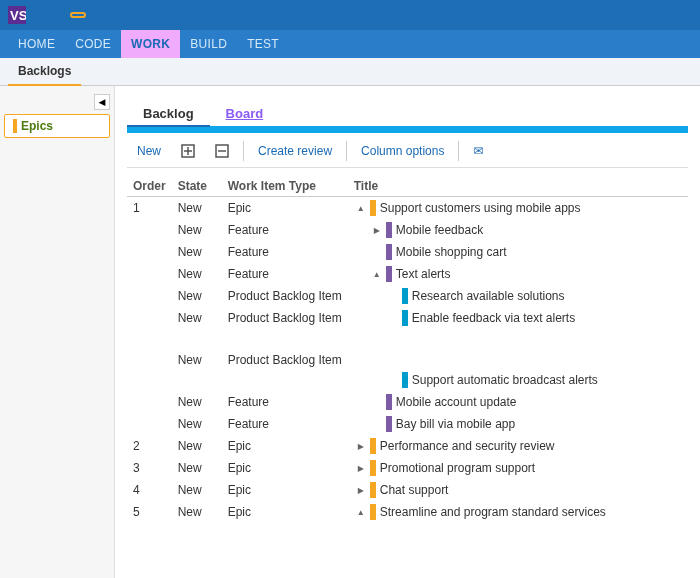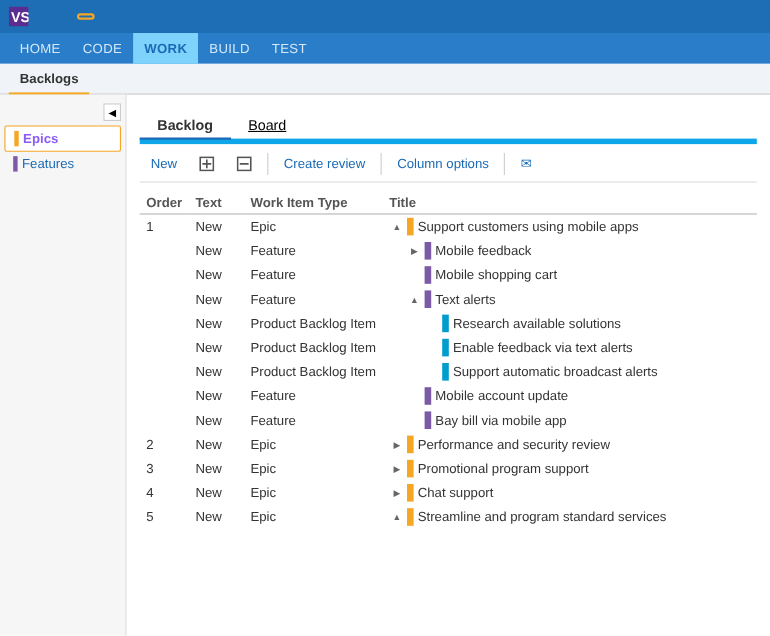--- a/index.html
+++ b/index.html
@@ -59,21 +59,21 @@
       font-weight: 500;
       padding: 0 10px;
       height: 28px;
       display: flex;
       align-items: center;
       cursor: pointer;
       text-transform: uppercase;
       letter-spacing: 0.3px;
     }
     .nav-item.active {
-      background: #7dd3fc;
+      background: #f0abfc;
       color: #1a6ab5;
       font-weight: 700;
     }
 
     
     .sub-nav {
       background: #f0f4f8;
       border-bottom: 1px solid #ccc;
       height: 28px;
       display: flex;
@@ -118,21 +118,21 @@
       padding: 4px 8px;
       cursor: pointer;
       font-size: 12px;
       color: #1a6ab5;
       gap: 4px;
     }
     .sidebar-item.active {
       background: #fff;
       border: 1.5px solid #f5a623;
       border-radius: 2px;
-      color: #8b5cf6;
+      color: #4d7c0f;
       font-weight: 600;
     }
     .sidebar-indicator {
       width: 4px;
       height: 14px;
       flex-shrink: 0;
     }
     .sidebar-label { flex: 1; }
 
     
@@ -144,29 +144,30 @@
     .content-title {
       font-size: 18px;
       font-weight: 300;
       color: #333;
       margin-bottom: 8px;
     }
 
     
     .tab-bar {
       display: flex;
-      border-bottom: 5px solid #0ea5e9;
+      border-bottom: 7px solid #0ea5e9;
       margin-bottom: 8px;
     }
     .tab {
       padding: 4px 16px;
       cursor: pointer;
       font-size: 13px;
-      color: #000000;
+      color: #8b5cf6;
       text-decoration: underline;
+      font-weight: bold;
     }
     .tab.active {
       color: #333;
       font-weight: 600;
       text-decoration: none;
       border-bottom: 2px solid #1a6ab5;
       margin-bottom: -1px;
     }
 
     
@@ -278,24 +279,20 @@
 <div class="main-layout">
 
   <div class="sidebar">
     <div style="position:relative; padding: 4px 4px;">
       <div style="display:flex; justify-content:flex-end; margin-bottom:4px;">
         <div style="width:16px;height:16px;background:#fff;border:1px solid #ccc;cursor:pointer;display:flex;align-items:center;justify-content:center;font-size:9px;">◀</div>
       </div>
       <div class="sidebar-item active">
         <span class="sidebar-indicator" style="background:#f5a623;"></span>
         <span class="sidebar-label">Epics</span>
-      </div>
-      <div class="sidebar-item">
-        <span class="sidebar-indicator" style="background:#7b5ba6;"></span>
-        <span class="sidebar-label">Features</span>
       </div>
     </div>
   </div>
 
   <div class="content">
     <div class="content-title"></div>
 
     <div class="tab-bar">
       <div class="tab active">Backlog</div>
       <div class="tab">Board</div>
@@ -323,21 +320,21 @@
       <div class="toolbar-sep"></div>
       <button class="toolbar-btn">
         <span>✉</span>
       </button>
     </div>
 
     <table class="backlog-table">
       <thead>
         <tr>
           <th class="col-order">Order</th>
-          <th class="col-state">Text</th>
+          <th class="col-state">State</th>
           <th class="col-type">Work Item Type</th>
           <th class="col-title">Title</th>
         </tr>
       </thead>
       <tbody id="table-body">
       <tr>
     <td class="col-order">1</td>
     <td class="col-state">New</td>
     <td class="col-type">Epic</td>
     <td class="col-title">
@@ -406,21 +403,21 @@
         <span class="item-bar" style="background:#009ccc;"></span>
         <span>Enable feedback via text alerts</span>
       </div>
     </td>
   </tr>
           <tr>
     <td class="col-order"></td>
     <td class="col-state">New</td>
     <td class="col-type">Product Backlog Item</td>
     <td class="col-title">
-      <div class="title-cell" style="padding-left:32px;">
+      <div class="title-cell" style="padding-left:32px;margin-top:40px;">
         <span class="expand-btn" style="font-size:8px; color:#666; min-width:14px;"></span>
         <span class="item-bar" style="background:#009ccc;"></span>
         <span>Support automatic broadcast alerts</span>
       </div>
     </td>
   </tr>
           <tr>
     <td class="col-order"></td>
     <td class="col-state">New</td>
     <td class="col-type">Feature</td>

